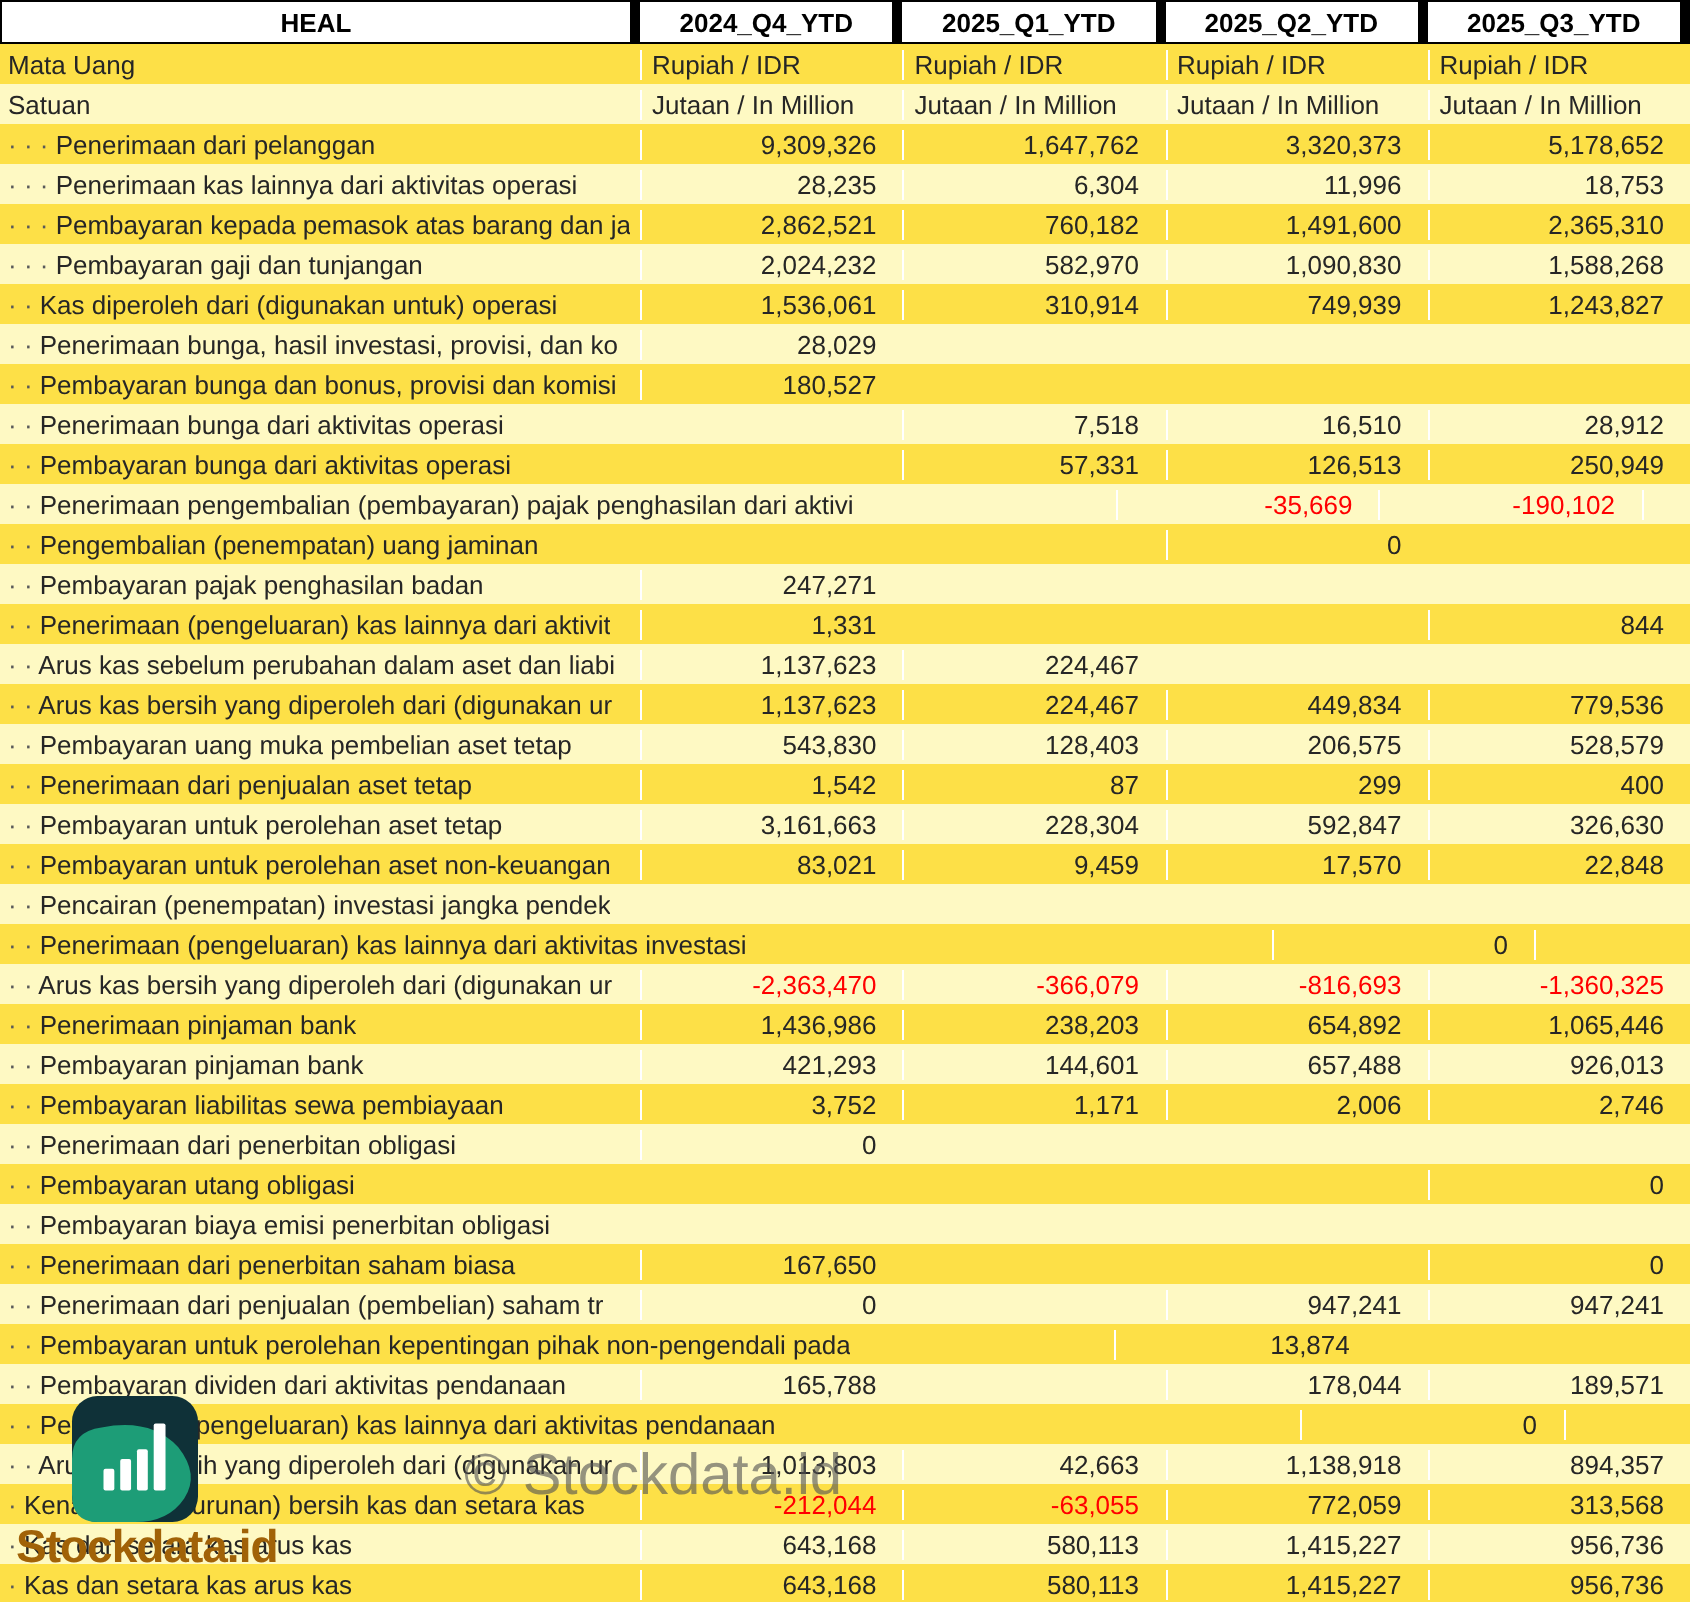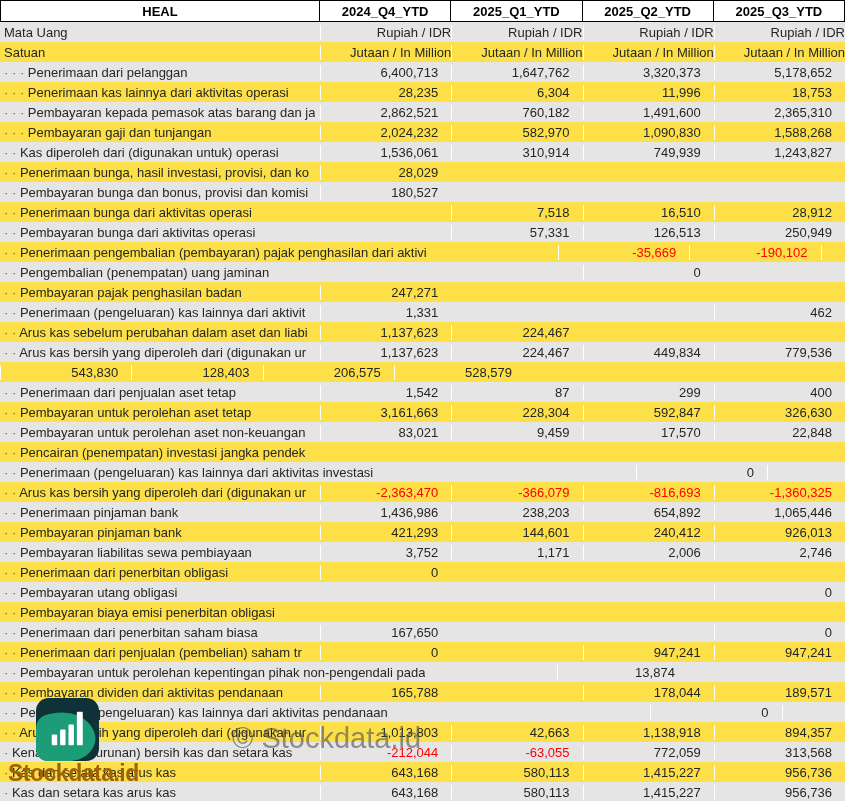--- a/index.html
+++ b/index.html
@@ -6,38 +6,38 @@
   body{
     width:845px;height:801px;overflow:hidden;position:relative;
     background:#ffffff;
     font-family:"Liberation Sans", sans-serif;
     -webkit-font-smoothing:antialiased;
   }
   .sheet{position:relative;width:845px;height:801px;}
   
   .hdr{display:flex;height:22px;box-sizing:border-box;background:#fff;
        border-top:1px solid #000;border-bottom:1px solid #000;}
-  .hdr .hcell{box-sizing:border-box;border-right:1px solid #000000;
+  .hdr .hcell{box-sizing:border-box;border-right:5px solid #000000;
        display:flex;align-items:center;justify-content:center;
        font-size:13px;font-weight:bold;color:#000;}
   .hdr .hcell.first{flex:0 0 320px;border-left:1px solid #000;}
   .hdr .hcell.period{flex:0 0 131.25px;}
   
   .row{display:flex;height:20px;font-size:13px;color:#262626;align-items:center;}
-  .row.light{background:#e5e5e5;}
-  .row.dark{background:#fde047;}
+  .row.light{background:#fde047;}
+  .row.dark{background:#fef9c3;}
   .lbl{flex:0 0 320px;box-sizing:border-box;padding-left:4px;
        position:relative;z-index:2;overflow:visible;white-space:nowrap;}
   .lbl .txt{display:inline-block;white-space:nowrap;overflow:hidden;
        max-width:314px;vertical-align:middle;}
   .lbl .txt.wide{max-width:445px;}
   .dots{color:#595959;}
   .val{flex:0 0 131.25px;box-sizing:border-box;text-align:right;
        padding-right:13px;border-left:1px solid #fff;white-space:nowrap;}
-  .val.left{text-align:right;padding-left:5px;padding-right:0;}
+  .val.left{text-align:left;padding-left:5px;padding-right:0;}
   .val.neg{color:#ff0000;}
   
   .copyright{
     position:absolute;left:232px;top:722px;z-index:5;
     font-size:29px;font-weight:normal;color:rgba(84,84,84,0.62);
     letter-spacing:0px;white-space:nowrap;pointer-events:none;
   }
   .logo{position:absolute;left:35px;top:698px;width:65px;height:63px;z-index:6;}
   .brand{
     position:absolute;left:8px;top:760px;z-index:6;
@@ -68,21 +68,21 @@
       </div>
       <div class="row dark">
         <div class="lbl"><span class="txt">Satuan</span></div>
         <div class="val left">Jutaan / In Million</div>
         <div class="val left">Jutaan / In Million</div>
         <div class="val left">Jutaan / In Million</div>
         <div class="val left">Jutaan / In Million</div>
       </div>
       <div class="row light">
         <div class="lbl"><span class="txt"><span class="dots">· · · </span>Penerimaan dari pelanggan</span></div>
-        <div class="val">6,400,713</div>
+        <div class="val">9,309,326</div>
         <div class="val">1,647,762</div>
         <div class="val">3,320,373</div>
         <div class="val">5,178,652</div>
       </div>
       <div class="row dark">
         <div class="lbl"><span class="txt"><span class="dots">· · · </span>Penerimaan kas lainnya dari aktivitas operasi</span></div>
         <div class="val">28,235</div>
         <div class="val">6,304</div>
         <div class="val">11,996</div>
         <div class="val">18,753</div>
@@ -155,37 +155,38 @@
         <div class="val">247,271</div>
         <div class="val"></div>
         <div class="val"></div>
         <div class="val"></div>
       </div>
       <div class="row light">
         <div class="lbl"><span class="txt"><span class="dots">· · </span>Penerimaan (pengeluaran) kas lainnya dari aktivit</span></div>
         <div class="val">1,331</div>
         <div class="val"></div>
         <div class="val"></div>
-        <div class="val">462</div>
+        <div class="val">844</div>
       </div>
       <div class="row dark">
         <div class="lbl"><span class="txt"><span class="dots">· · </span>Arus kas sebelum perubahan dalam aset dan liabi</span></div>
         <div class="val">1,137,623</div>
         <div class="val">224,467</div>
         <div class="val"></div>
         <div class="val"></div>
       </div>
       <div class="row light">
         <div class="lbl"><span class="txt"><span class="dots">· · </span>Arus kas bersih yang diperoleh dari (digunakan ur</span></div>
         <div class="val">1,137,623</div>
         <div class="val">224,467</div>
         <div class="val">449,834</div>
         <div class="val">779,536</div>
       </div>
       <div class="row dark">
+        <div class="lbl"><span class="txt"><span class="dots">· · </span>Pembayaran uang muka pembelian aset tetap</span></div>
         <div class="val">543,830</div>
         <div class="val">128,403</div>
         <div class="val">206,575</div>
         <div class="val">528,579</div>
       </div>
       <div class="row light">
         <div class="lbl"><span class="txt"><span class="dots">· · </span>Penerimaan dari penjualan aset tetap</span></div>
         <div class="val">1,542</div>
         <div class="val">87</div>
         <div class="val">299</div>
@@ -230,21 +231,21 @@
         <div class="lbl"><span class="txt"><span class="dots">· · </span>Penerimaan pinjaman bank</span></div>
         <div class="val">1,436,986</div>
         <div class="val">238,203</div>
         <div class="val">654,892</div>
         <div class="val">1,065,446</div>
       </div>
       <div class="row dark">
         <div class="lbl"><span class="txt"><span class="dots">· · </span>Pembayaran pinjaman bank</span></div>
         <div class="val">421,293</div>
         <div class="val">144,601</div>
-        <div class="val">240,412</div>
+        <div class="val">657,488</div>
         <div class="val">926,013</div>
       </div>
       <div class="row light">
         <div class="lbl"><span class="txt"><span class="dots">· · </span>Pembayaran liabilitas sewa pembiayaan</span></div>
         <div class="val">3,752</div>
         <div class="val">1,171</div>
         <div class="val">2,006</div>
         <div class="val">2,746</div>
       </div>
       <div class="row dark">

